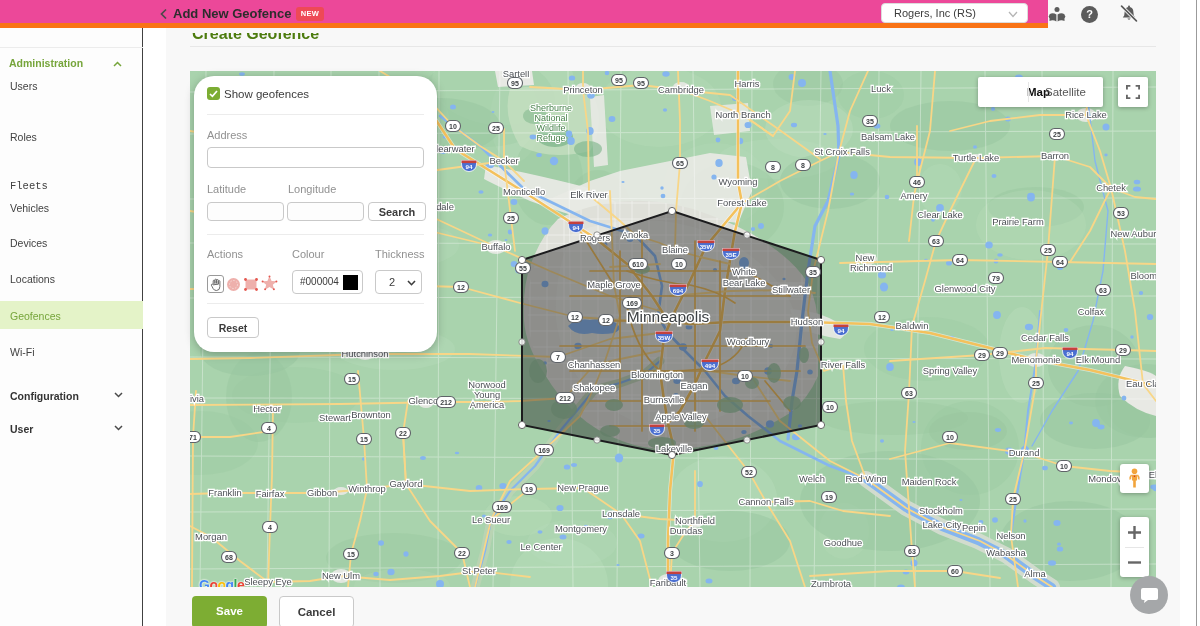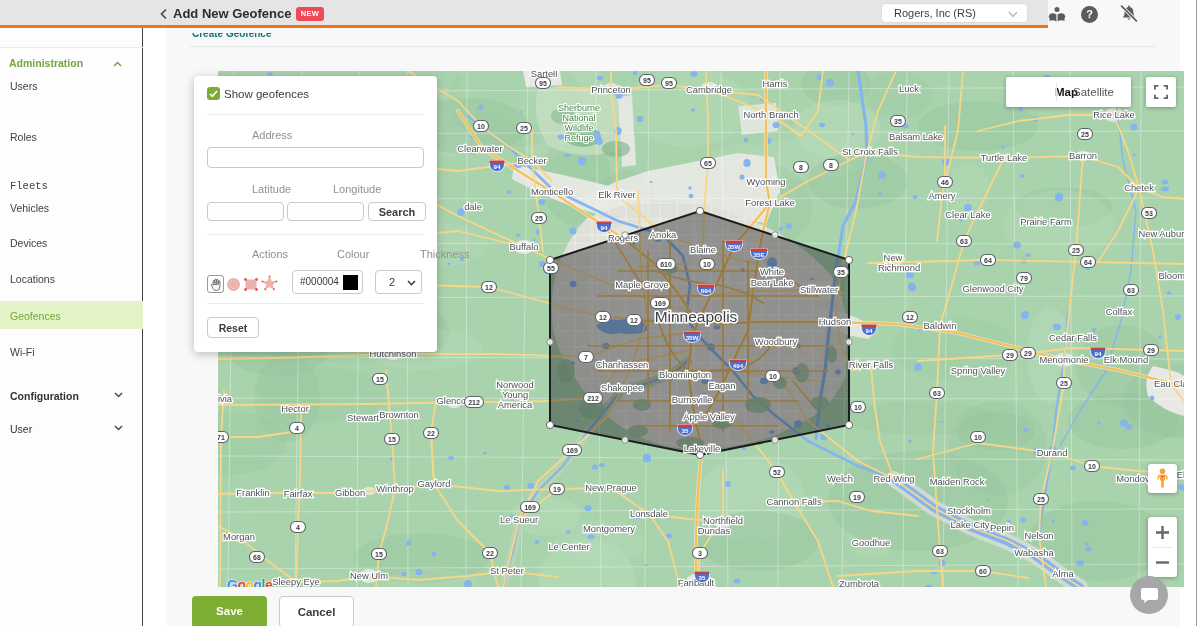--- a/index.html
+++ b/index.html
@@ -1,31 +1,31 @@
 <!DOCTYPE html>
 <html><head><meta charset="utf-8">
 <style>
 * { margin:0; padding:0; box-sizing:border-box; }
 html,body { width:1200px; height:626px; overflow:hidden; font-family:"Liberation Sans", sans-serif; background:#ffffff; }
 .abs { position:absolute; }
-#header { position:absolute; left:0; top:0; width:1048px; height:28px; background:#e5e5e5; z-index:30; border-bottom:3px solid #f97316;}
+#header { position:absolute; left:0; top:0; width:1048px; height:28px; background:#ec4899; z-index:30; border-bottom:5px solid #f97316;}
 #sidebar { position:absolute; left:0; top:0; width:143px; height:626px; background:#fdfdfd; border-right:1px solid #404040; z-index:20; }
 #card { position:absolute; left:166px; top:0px; width:1014px; height:626px; background:#f8f8f8; z-index:1; }
 .mitem { position:absolute; left:10px; font-size:10.5px; color:#424242; }
 .input { position:absolute; background:#fff; border:1px solid #c9c9c9; border-radius:4px; }
-.lbl { position:absolute; font-size:11px; color:#919191;margin-left:45px; }
+.lbl { position:absolute; font-size:11px; color:#919191; }
 .btn { position:absolute; background:#fff; border:1px solid #c9c9c9; border-radius:4px; font-weight:bold; color:#3c3c3c; text-align:center; }
 </style></head>
 <body>
 <div id="card">
     <div class="abs" style="left:26px;top:33px;width:200px;height:8.5px;overflow:hidden;">
-      <div style="margin-top:-7px;font-size:10px;font-weight:bold;color:#0f766e;line-height:16px;">Create Geofence</div>
+      <div style="margin-top:-7px;font-size:16px;font-weight:bold;color:#4d7c0f;line-height:16px;">Create Geofence</div>
     </div>
     <div class="abs" style="left:24px;top:46px;width:966px;height:1px;background:#e7e7e7;"></div>
-    <div class="abs" style="left:24px;top:71px;width:966px;height:516px;overflow:hidden;background:#a9d3ad;margin-left:28px;">
+    <div class="abs" style="left:24px;top:71px;width:966px;height:516px;overflow:hidden;background:#a9d3ad;">
       <svg width="966" height="516" viewBox="0 0 966 516" font-family="Liberation Sans, sans-serif" style="position:absolute;left:0;top:0">
         <rect width="966" height="516" fill="#a9d3ad"></rect>
 <ellipse cx="618" cy="13" rx="35" ry="22" fill="#98c69f" opacity="0.43"></ellipse>
 <ellipse cx="654" cy="460" rx="25" ry="28" fill="#b9ddbb" opacity="0.26"></ellipse>
 <ellipse cx="211" cy="261" rx="21" ry="21" fill="#98c69f" opacity="0.41"></ellipse>
 <ellipse cx="526" cy="114" rx="52" ry="42" fill="#b9ddbb" opacity="0.25"></ellipse>
 <ellipse cx="778" cy="360" rx="39" ry="19" fill="#98c69f" opacity="0.49"></ellipse>
 <ellipse cx="325" cy="48" rx="25" ry="43" fill="#b9ddbb" opacity="0.40"></ellipse>
 <ellipse cx="780" cy="377" rx="49" ry="47" fill="#98c69f" opacity="0.34"></ellipse>
 <ellipse cx="533" cy="428" rx="54" ry="43" fill="#b9ddbb" opacity="0.39"></ellipse>
@@ -881,21 +881,21 @@
         <svg class="abs" style="left:7px;top:8px" width="15" height="15" viewBox="0 0 15 15" stroke="#666" stroke-width="2.4">
           <path d="M7.5,1 L7.5,14 M1,7.5 L14,7.5"></path>
         </svg>
         <div class="abs" style="left:5px;top:30px;width:19px;height:1px;background:#e6e6e6;"></div>
         <svg class="abs" style="left:7px;top:38px" width="15" height="15" viewBox="0 0 15 15" stroke="#666" stroke-width="2.4">
           <path d="M1,7.5 L14,7.5"></path>
         </svg>
       </div>
     </div>
   </div>
-<div class="abs" style="left:194px;top:76px;width:243px;height:276px;background:#fff;border-radius:4px;box-shadow:0 2px 10px rgba(0,0,0,0.25);z-index:10;padding-left:30px;">
+<div class="abs" style="left:194px;top:76px;width:243px;height:276px;background:#fff;border-radius:20px;box-shadow:0 2px 10px rgba(0,0,0,0.25);z-index:10;padding-left:30px;">
     <div class="abs" style="left:13px;top:11px;width:13px;height:13px;background:#7cad33;border-radius:3px;">
       <svg style="position:absolute;left:2px;top:3px" width="9" height="8" viewBox="0 0 9 8">
         <path d="M1,4 L3.4,6.3 L8,1" stroke="#fff" stroke-width="1.7" fill="none"></path>
       </svg>
     </div>
     <div class="abs" style="left:30px;top:12px;font-size:11.5px;color:#3c3c3c;">Show geofences</div>
     <div class="abs" style="left:13px;top:38px;width:217px;height:1px;background:#ececec;"></div>
     <div class="lbl" style="left:13px;top:53px;">Address</div>
     <div class="input" style="left:13px;top:71px;width:217px;height:21px;"></div>
     <div class="lbl" style="left:13px;top:107px;">Latitude</div>
@@ -989,21 +989,21 @@
     <div class="mitem" style="top:202px;">Vehicles</div>
     <div class="mitem" style="top:237px;">Devices</div>
     <div class="mitem" style="top:273px;text-align:right;">Locations</div>
     <div class="abs" style="left:0;top:301px;width:143px;height:28px;background:#e4f3c8;"></div>
     <div class="mitem" style="top:310px;color:#76a53b;">Geofences</div>
     <div class="mitem" style="top:346px;">Wi-Fi</div>
     <div class="mitem" style="top:390px;font-weight:bold;color:#333;">Configuration</div>
     <svg class="abs" style="left:114px;top:392px" width="9" height="6" viewBox="0 0 9 6">
       <path d="M1,1 L4.5,4.5 L8,1" stroke="#4a4a4a" stroke-width="1.5" fill="none"></path>
     </svg>
-    <div class="mitem" style="top:423px;font-weight:normal;color:#333;">User</div>
+    <div class="mitem" style="top:423px;font-weight:bold;color:#333;">User</div>
     <svg class="abs" style="left:114px;top:425px" width="9" height="6" viewBox="0 0 9 6">
       <path d="M1,1 L4.5,4.5 L8,1" stroke="#4a4a4a" stroke-width="1.5" fill="none"></path>
     </svg>
   </div>
 <div class="abs" style="left:192px;top:596px;width:75px;height:32px;background:#7dad33;border-radius:4px;color:#fff;font-size:11.5px;font-weight:bold;text-align:center;line-height:31px;z-index:5;">Save</div>
 <div class="btn" style="left:279px;top:596px;width:75px;height:32px;font-size:11.5px;line-height:30px;z-index:5;">Cancel</div>
 <div class="abs" style="left:1130px;top:576px;width:38px;height:38px;border-radius:50%;background:#a5a7a9;z-index:40;">
     <svg class="abs" style="left:11px;top:12px" width="17" height="15" viewBox="0 0 17 15">
       <path d="M2,0 L15,0 Q17,0 17,2 L17,10 Q17,12 15,12 L7,12 L3,15 L3.5,12 L2,12 Q0,12 0,10 L0,2 Q0,0 2,0 Z" fill="#fff"></path>
     </svg>

